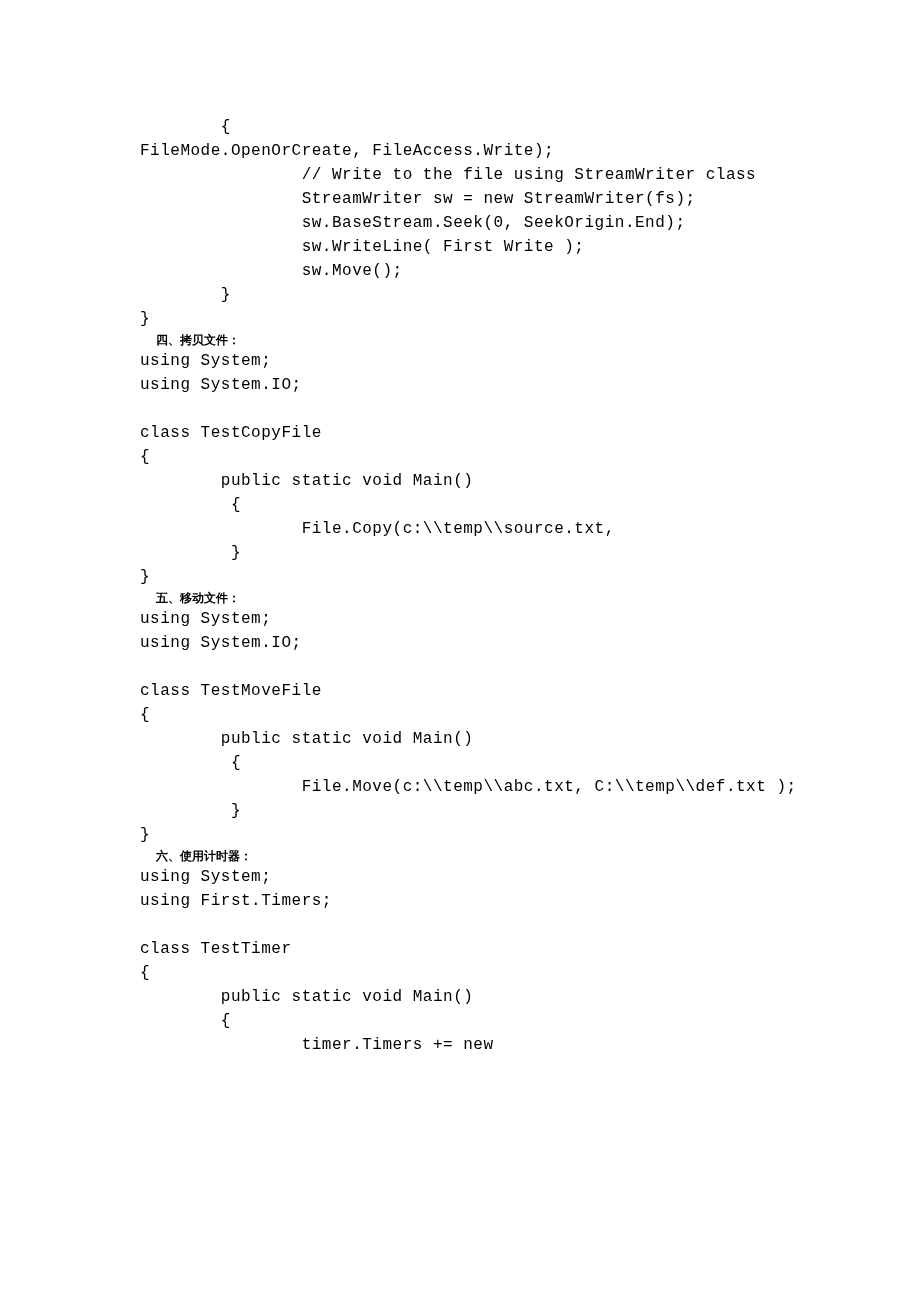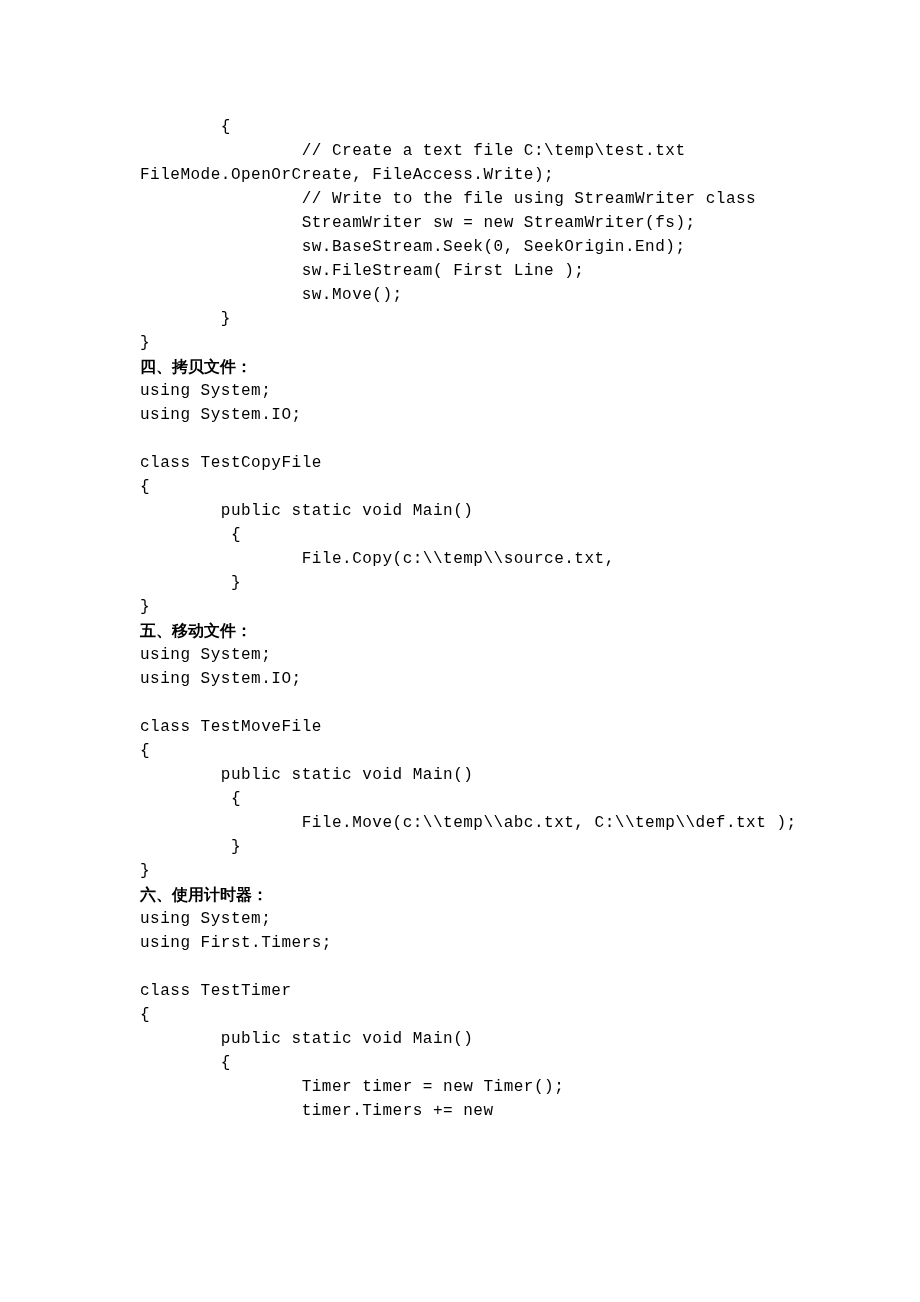--- a/index.html
+++ b/index.html
@@ -19,38 +19,38 @@
     }
     .code-line {
       font-family: "Courier New", "SimSun", monospace;
       white-space: pre;
       font-size: 16px;
       letter-spacing: 0.5px;
     }
     .heading {
       font-family: "SimSun", "宋体", sans-serif;
       font-weight: bold;
-      font-size: 16px;
+      font-size: 12px;
       white-space: pre;
+      margin-left: 16px;
     }
     .blank-line {
       height: 24px;
     }
   </style>
 </head>
 <body>
 
 <div id="content">
     <div class="code-line">        {</div>
-    <div class="code-line">                // Create a text file C:\temp\test.txt</div>
     <div class="code-line">FileMode.OpenOrCreate, FileAccess.Write);</div>
     <div class="code-line">                // Write to the file using StreamWriter class</div>
     <div class="code-line">                StreamWriter sw = new StreamWriter(fs);</div>
     <div class="code-line">                sw.BaseStream.Seek(0, SeekOrigin.End);</div>
-    <div class="code-line">                sw.FileStream( First Line );</div>
+    <div class="code-line">                sw.WriteLine( First Write );</div>
     <div class="code-line">                sw.Move();</div>
     <div class="code-line">        }</div>
     <div class="code-line">}</div>
     <div class="heading">四、拷贝文件：</div>
     <div class="code-line">using System;</div>
     <div class="code-line">using System.IO;</div>
     <div class="blank-line"></div>
     <div class="code-line">class TestCopyFile</div>
     <div class="code-line">{</div>
     <div class="code-line">        public static void Main()</div>
@@ -70,15 +70,14 @@
     <div class="code-line">         }</div>
     <div class="code-line">}</div>
     <div class="heading">六、使用计时器：</div>
     <div class="code-line">using System;</div>
     <div class="code-line">using First.Timers;</div>
     <div class="blank-line"></div>
     <div class="code-line">class TestTimer</div>
     <div class="code-line">{</div>
     <div class="code-line">        public static void Main()</div>
     <div class="code-line">        {</div>
-    <div class="code-line">                Timer timer = new Timer();</div>
     <div class="code-line">                timer.Timers += new </div>
   </div>
 
 </body></html>

